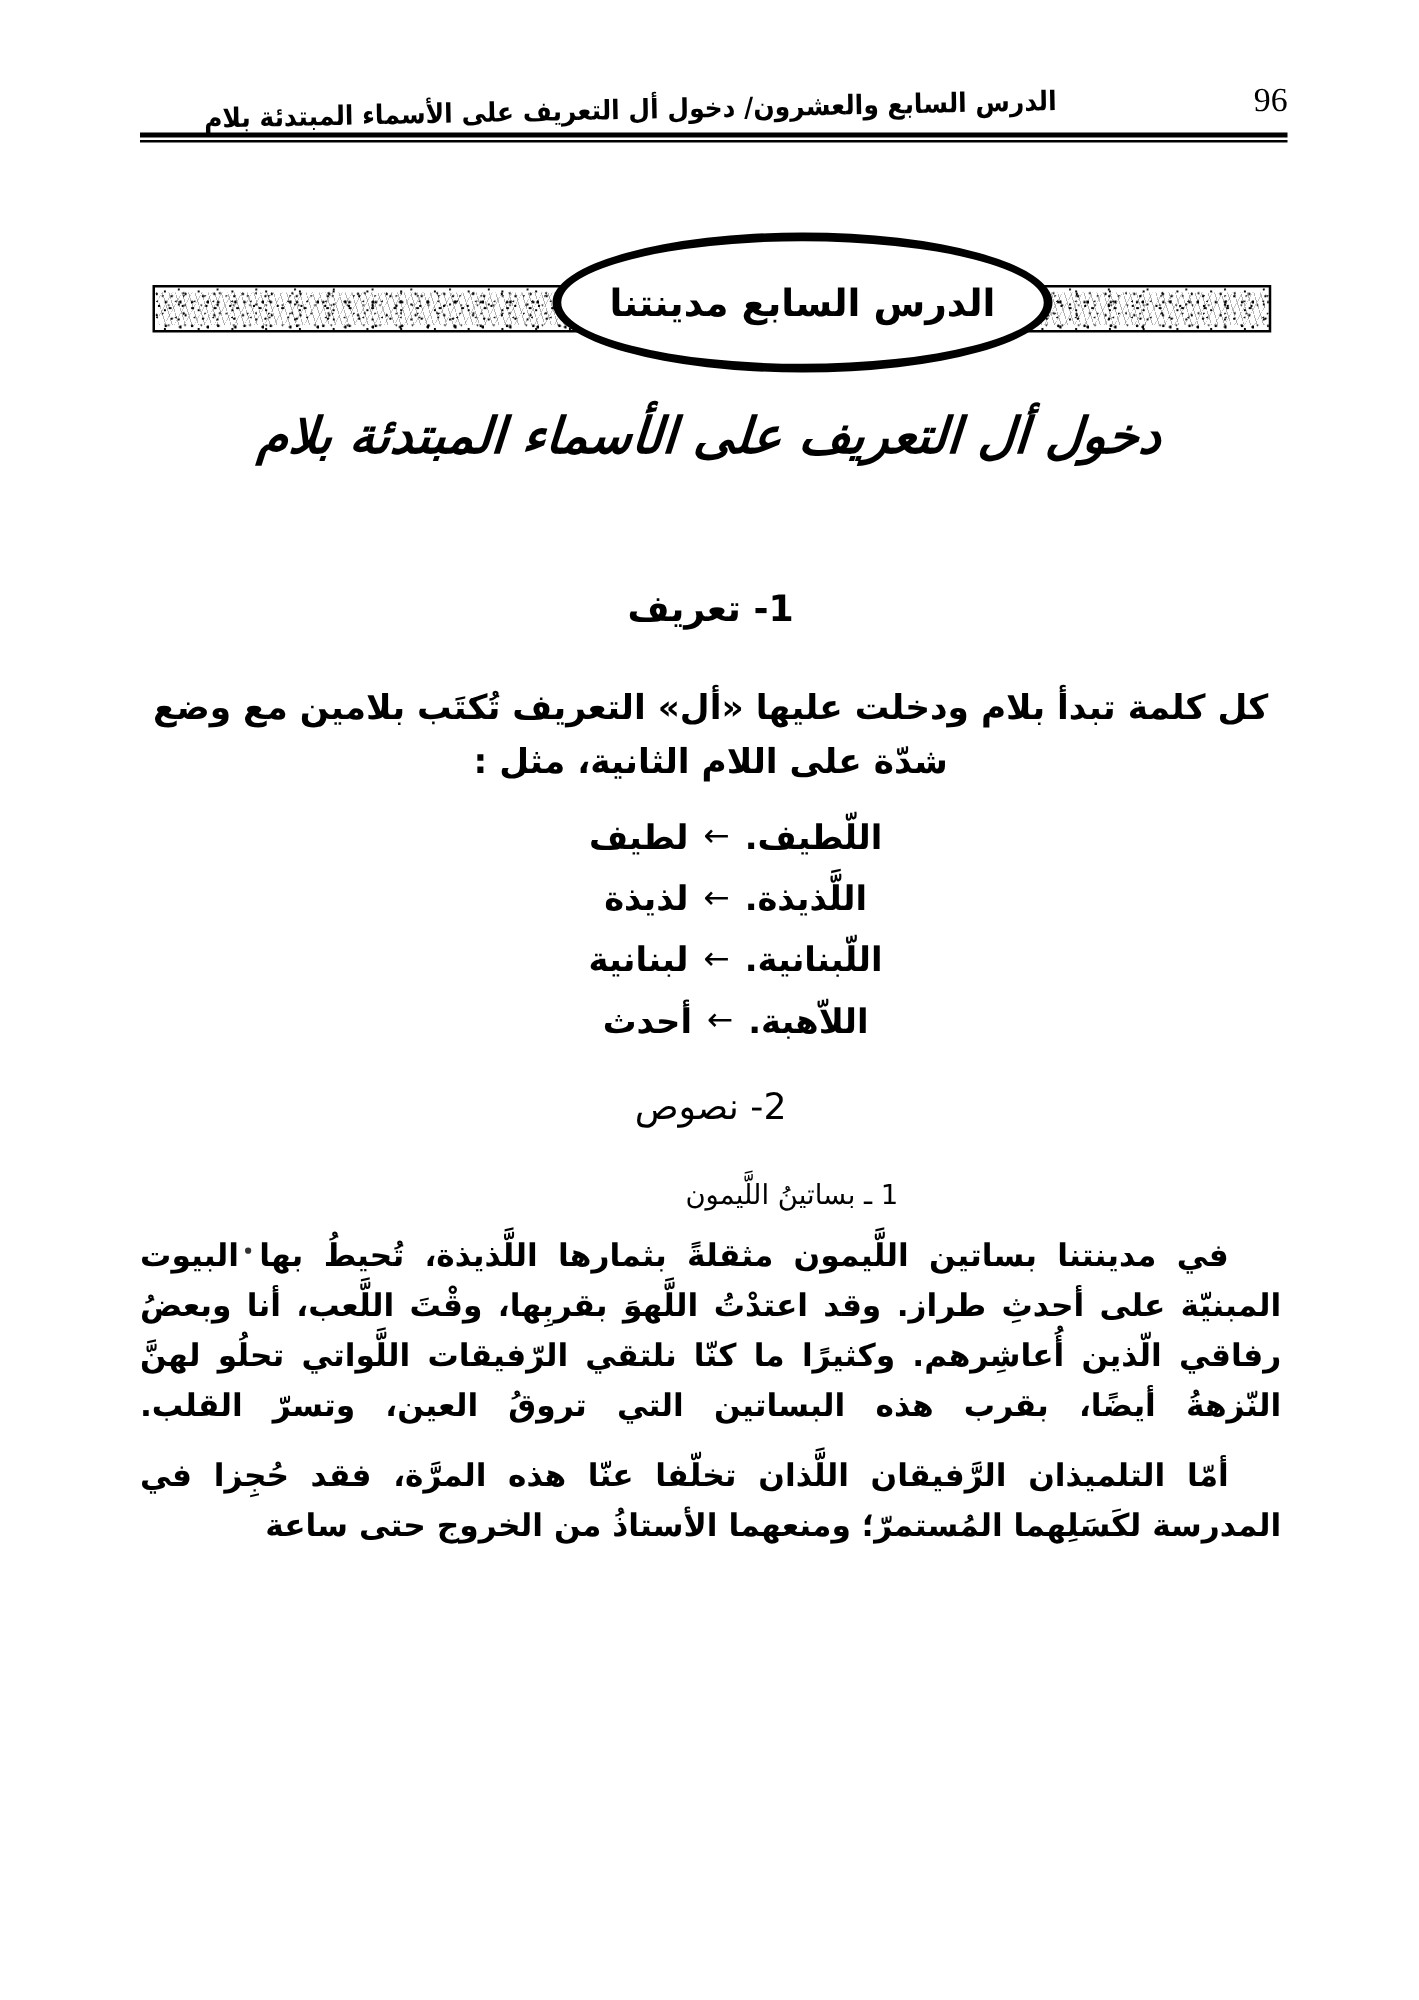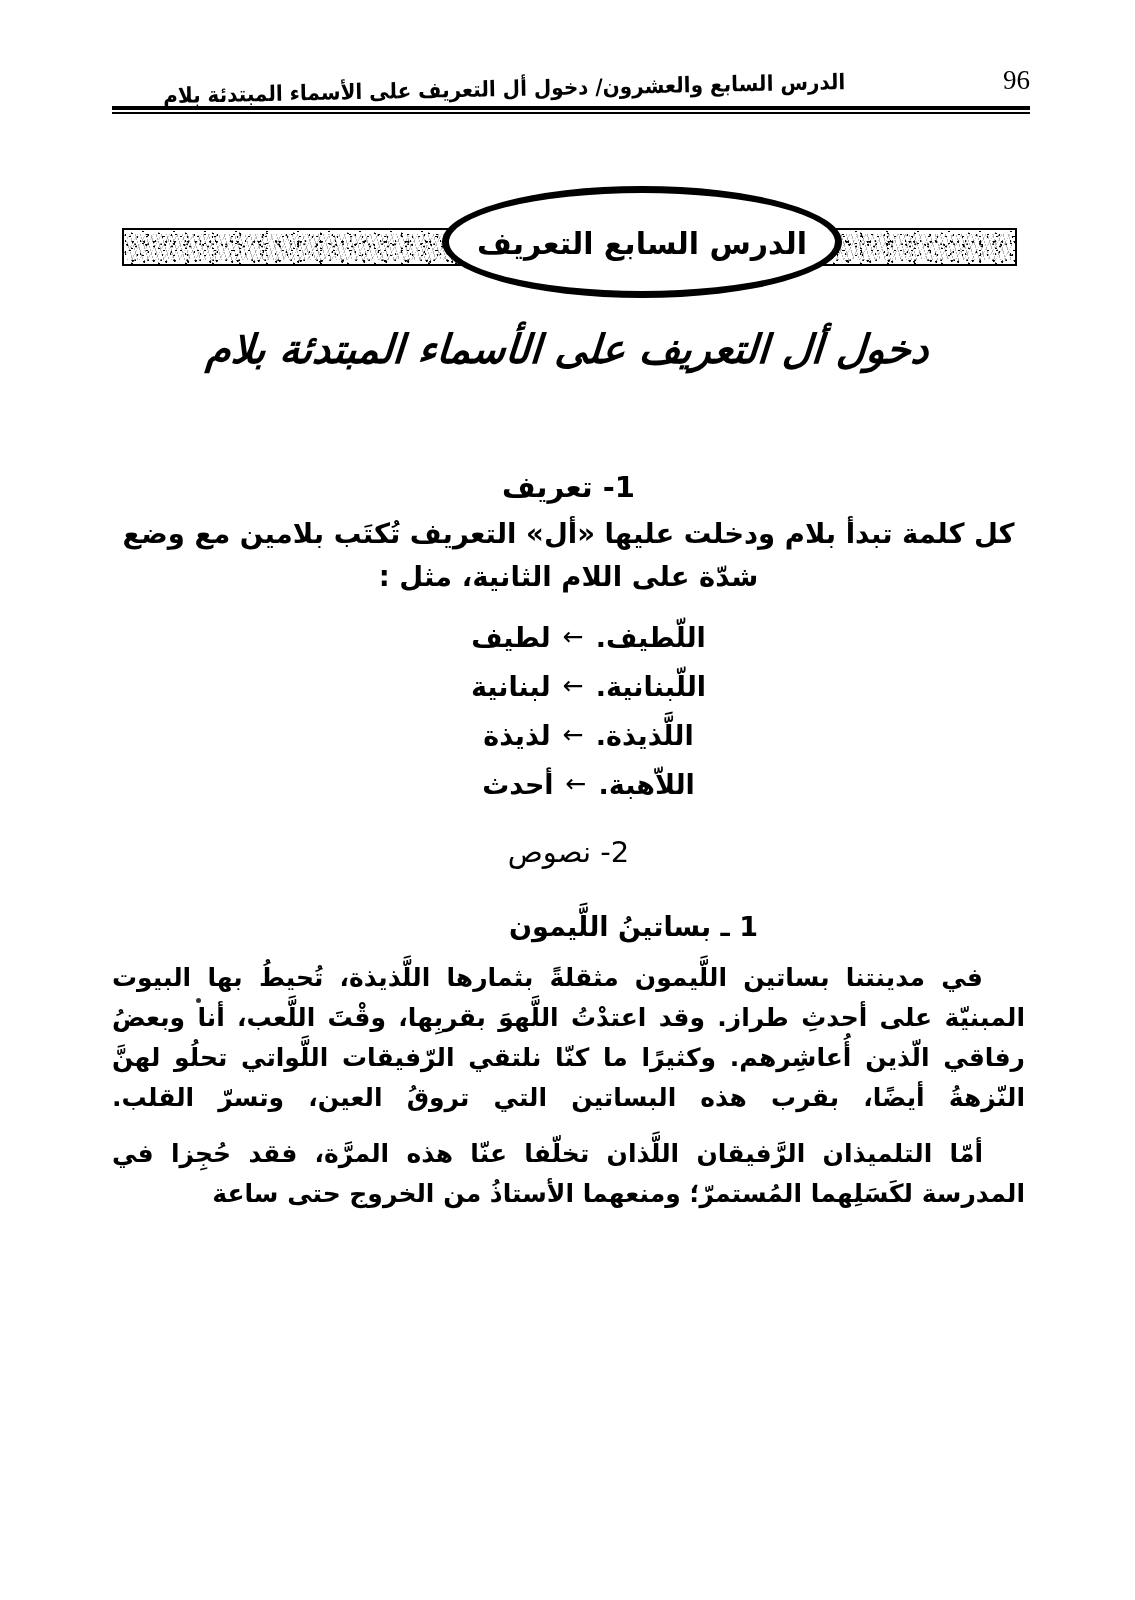--- a/index.html
+++ b/index.html
@@ -175,21 +175,21 @@
     left: 112px;
     right: 110px;
     direction: rtl;
     text-align: justify;
   }
   .sec-heading {
     text-align: center;
     font-size: 29px;
     font-weight: bold;
     direction: rtl;
-    margin: 0 0 8px 0;
+    margin: 0 0 41px 0;
     font-family: "DejaVu Sans", sans-serif;
   }
 
   .def-para {
     font-size: 27.5px;
     font-weight: bold;
     line-height: 1.58;
     text-align: center;
     direction: rtl;
     margin: 0 0 14px 0;
@@ -222,22 +222,22 @@
     text-align: center;
     font-size: 29px;
     font-weight: normal;
     direction: rtl;
     margin: 18px 0 42px 0;
     font-family: "DejaVu Sans", sans-serif;
   }
 
   .text-title {
     text-align: center;
-    font-size: 27px;
-    font-weight: bold;
+    font-size: 22px;
+    font-weight: normal;
     direction: rtl;
     margin: 0 0 16px 0;
     padding-left: 130px;
     font-family: "DejaVu Sans", sans-serif;
   }
 
   .body-para {
     font-size: 25px;
     font-weight: bold;
     line-height: 1.60;
@@ -274,43 +274,43 @@
   </div>
 
   <div class="header-rule">
     <div class="bar-thick"></div>
     <div class="bar-thin"></div>
   </div>
 
   <div class="banner">
     <div class="banner-bar"></div>
     <div class="banner-oval">
-      <span class="banner-oval-text">الدرس السابع التعريف</span>
+      <span class="banner-oval-text">الدرس السابع مدينتنا</span>
     </div>
   </div>
 
   <div class="main-title">دخول أل التعريف على الأسماء المبتدئة بلام</div>
 
   <div class="stray-mark"></div>
 
   <div class="content">
 
     <div class="sec-heading">1- تعريف</div>
 
     <p class="def-para">كل كلمة تبدأ بلام ودخلت عليها «أل» التعريف تُكتَب بلامين مع وضع شدّة على اللام الثانية، مثل :</p>
 
     <div class="examples">
       <div class="example-row">
         <span>اللّطيف.</span><span class="arrow">←</span><span>لطيف</span>
       </div>
       <div class="example-row">
-        <span>اللّبنانية.</span><span class="arrow">←</span><span>لبنانية</span>
+        <span>اللَّذيذة.</span><span class="arrow">←</span><span>لذيذة</span>
       </div>
       <div class="example-row">
-        <span>اللَّذيذة.</span><span class="arrow">←</span><span>لذيذة</span>
+        <span>اللّبنانية.</span><span class="arrow">←</span><span>لبنانية</span>
       </div>
       <div class="example-row">
         <span>اللاّهبة.</span><span class="arrow">←</span><span>أحدث</span>
       </div>
     </div>
 
     <div class="sec-heading-2">2- نصوص</div>
 
     <div class="text-title">1 ـ بساتينُ اللَّيمون</div>
 

